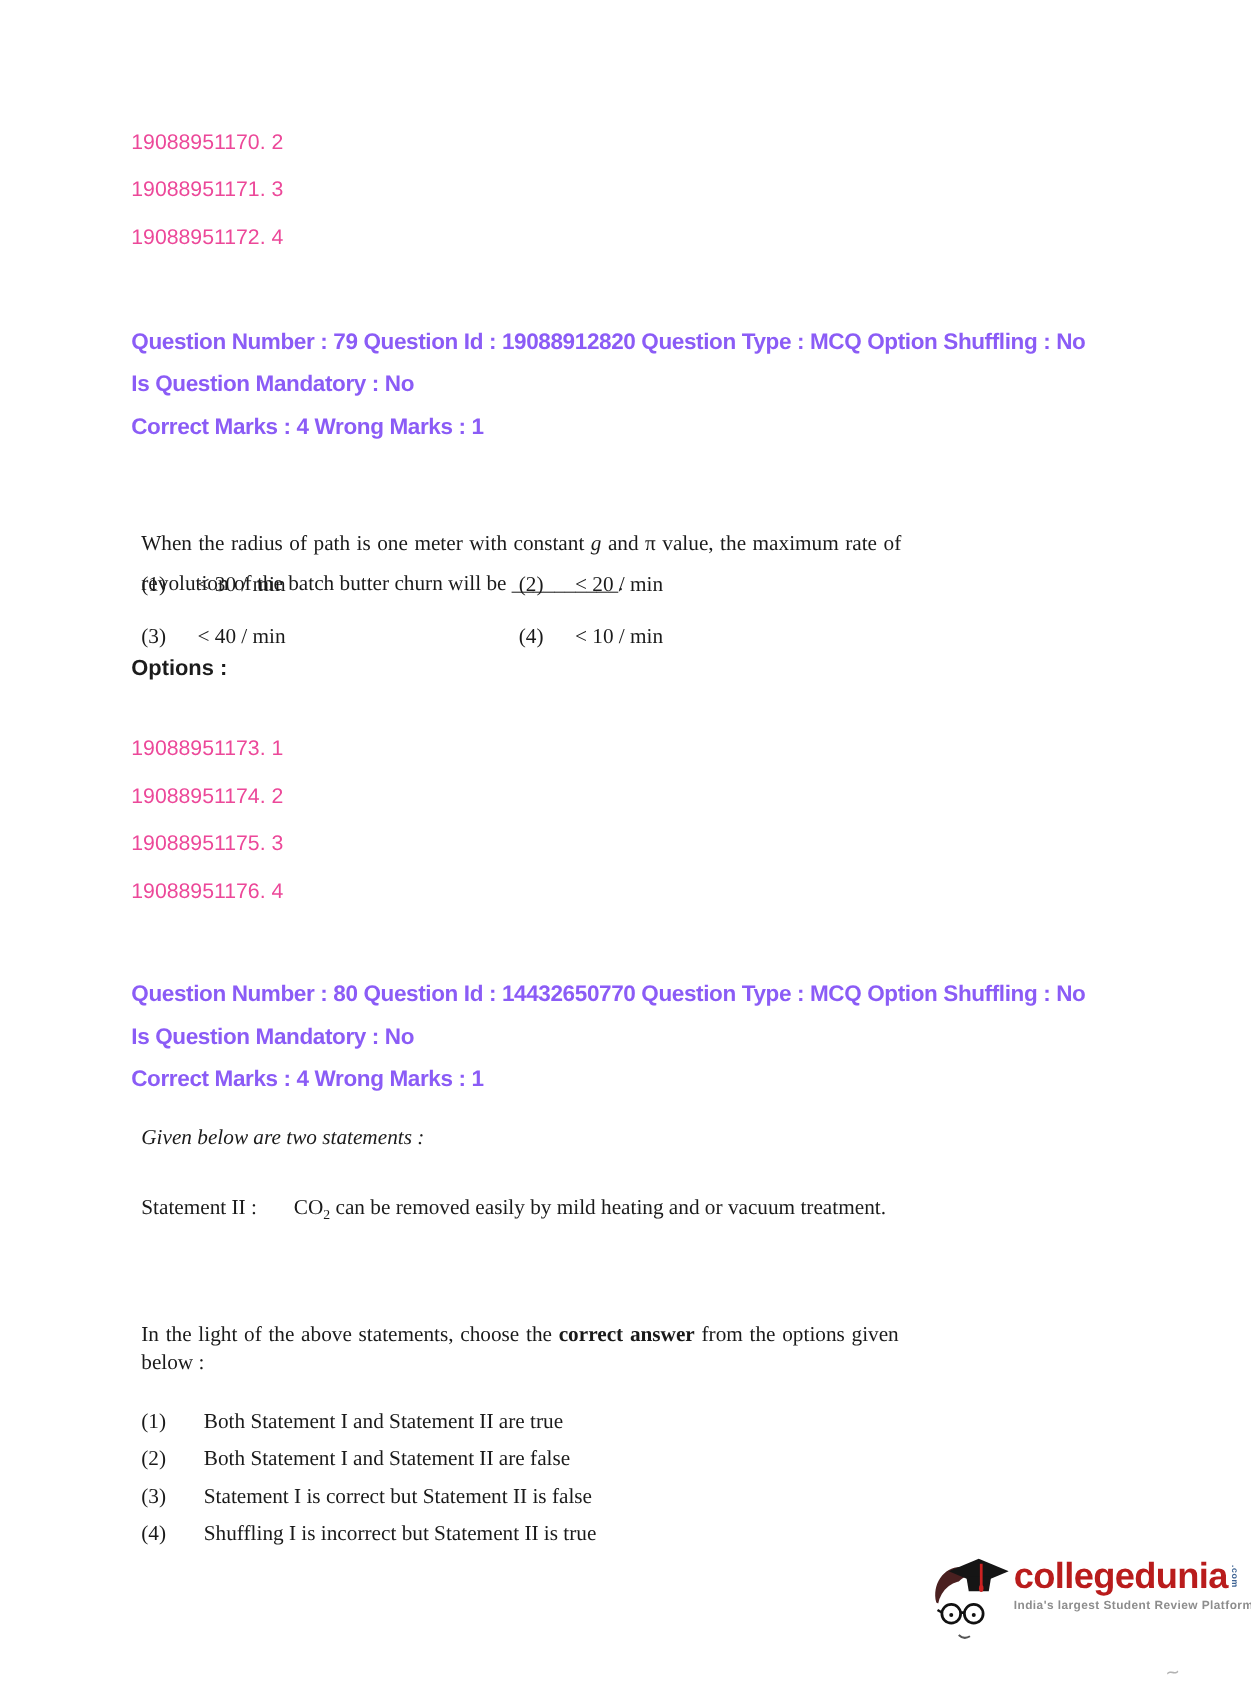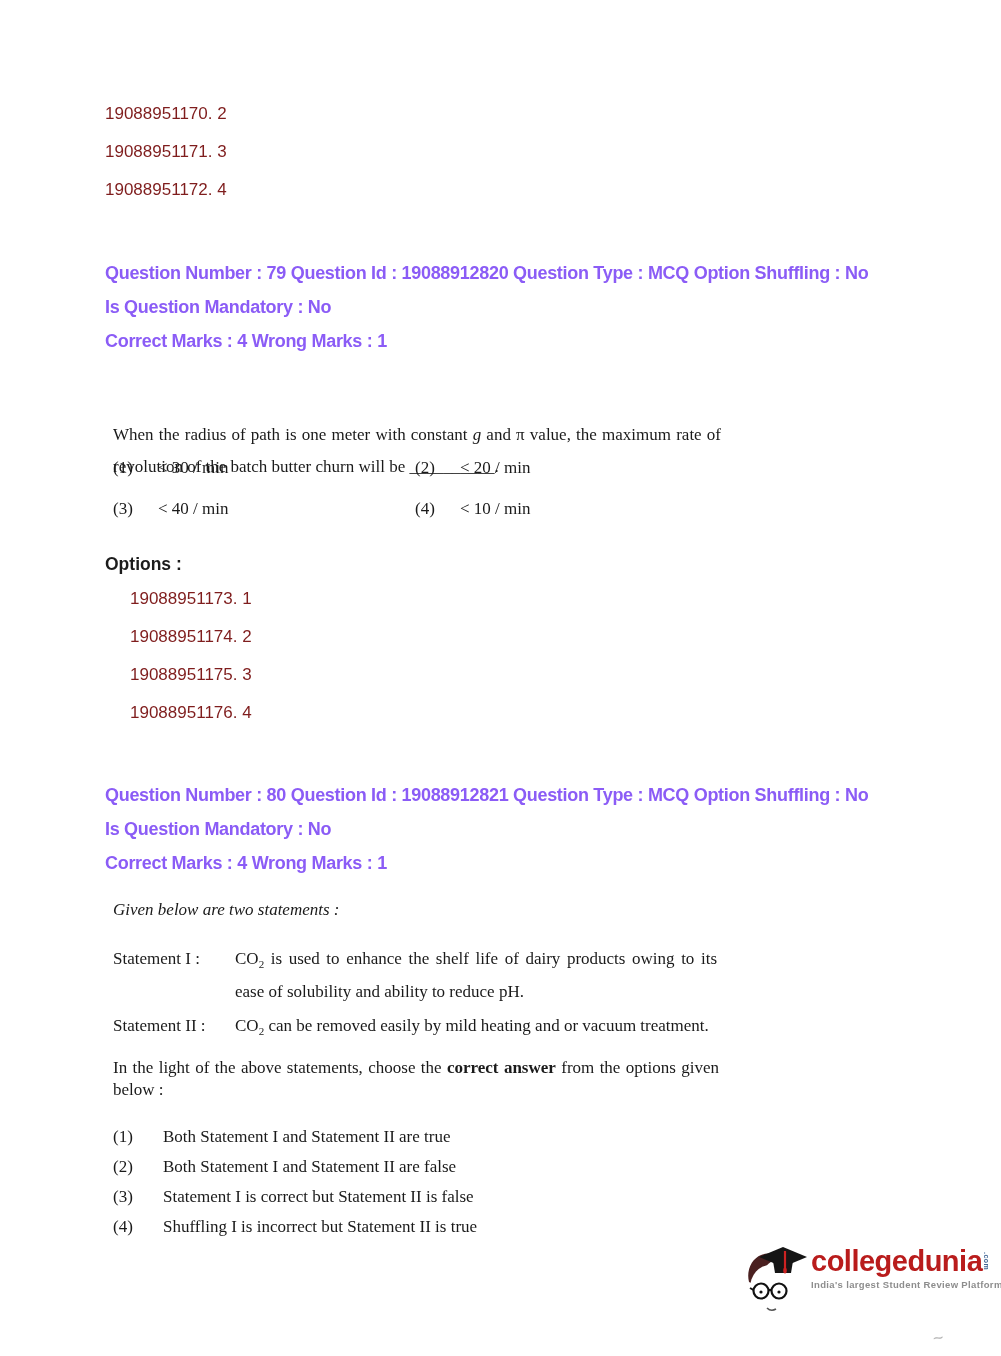--- a/index.html
+++ b/index.html
@@ -10,21 +10,21 @@
     background: #ffffff;
     overflow: hidden;
     font-family: "Liberation Sans", sans-serif;
     color: #2b2b2b;
   }
 
   
   .id-line {
     font-size: 17px;
     line-height: 20px;
-    color: #7f1d1d;
+    color: #ec4899;
     margin-bottom: 18px;
     white-space: nowrap;
   }
   .hdr-line {
     font-size: 18px;
     font-weight: bold;
     letter-spacing: -0.3px;
     line-height: 20px;
     color: #8b5cf6;
     margin-bottom: 14px;
@@ -135,42 +135,38 @@
     <div>(1)</div>
     <div>&lt; 30 / min</div>
     <div>(2)</div>
     <div>&lt; 20 / min</div>
     <div>(3)</div>
     <div>&lt; 40 / min</div>
     <div>(4)</div>
     <div>&lt; 10 / min</div>
   </div>
 
-  <div class="abs options-label" style="left:105px; top:554px;">Options :</div>
-
-  <div class="abs" style="left:105px; top:589px;margin-left:25px;">
+  <div class="abs options-label" style="left:105px; top:524px;">Options :</div>
+
+  <div class="abs" style="left:105px; top:589px;">
     <div class="id-line"><span>19088951173.</span> <span>1</span></div>
     <div class="id-line"><span>19088951174.</span> <span>2</span></div>
     <div class="id-line"><span>19088951175.</span> <span>3</span></div>
     <div class="id-line"><span>19088951176.</span> <span>4</span></div>
   </div>
 
   <div class="abs" style="left:105px; top:785px;">
-    <div class="hdr-line">Question Number : 80 Question Id : 19088912821 Question Type : MCQ Option Shuffling : No</div>
+    <div class="hdr-line">Question Number : 80 Question Id : 14432650770 Question Type : MCQ Option Shuffling : No</div>
     <div class="hdr-line">Is Question Mandatory : No</div>
     <div class="hdr-line" style="margin-top:4px;">Correct Marks : 4 Wrong Marks : 1</div>
   </div>
 
   <div class="abs serif" style="left:113px; top:899px; font-size:17px; line-height:22px;font-style:italic;">Given below are two statements :</div>
 
   <div class="abs serif" style="left:113px; top:945px;">
-    <div class="stmt-row">
-      <div class="stmt-label">Statement I :</div>
-      <div class="stmt-text"><span>CO</span><span class="stmt-sub">2</span><span> is used to enhance the shelf life of dairy products owing to its ease of solubility and ability to reduce pH.</span></div>
-    </div>
     <div class="stmt-row" style="margin-top:7px;justify-content:center;">
       <div class="stmt-label">Statement II :</div>
       <div class="stmt-text"><span>CO</span><span class="stmt-sub">2</span><span> can be removed easily by mild heating and or vacuum treatment.</span></div>
     </div>
   </div>
 
   <div class="abs serif light-para" style="left:113px; top:1057px;">
     <span>In the light of the above statements, choose the </span><span class="bold">correct answer</span><span> from the options given below :</span>
   </div>
 

